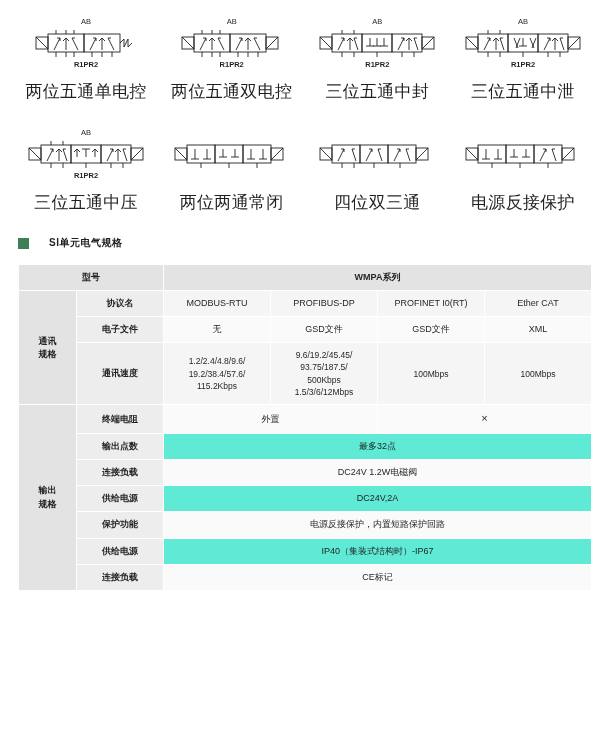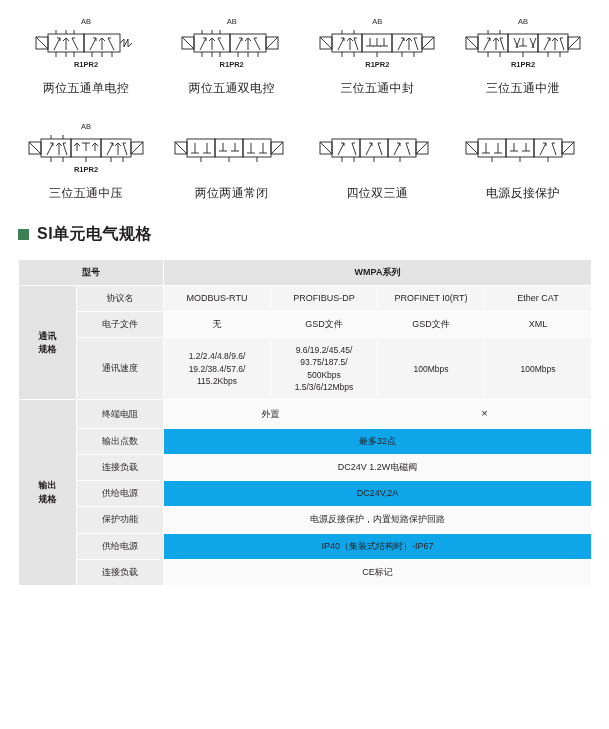--- a/index.html
+++ b/index.html
@@ -33,21 +33,21 @@
     align-items: center;
   }
   .sym-art {
     height: 66px;
     display: flex;
     flex-direction: column;
     align-items: center;
     justify-content: center;
   }
   .sym-caption {
-    font-size: 12px;
+    font-size: 17px;
     color: #231f20;
     margin-top: 4px;
     letter-spacing: 0.3px;
     white-space: nowrap;
   }
   .sym-top-label, .sym-bot-label {
     font-size: 7.5px;
     color: #231f20;
     line-height: 1;
   }
@@ -61,24 +61,25 @@
     align-items: center;
     margin: 22px 0 14px 18px;
   }
   .section-marker {
     width: 11px; height: 11px;
     background: #3f7f58;
     margin-right: 8px;
     flex: 0 0 auto;
   }
   .section-title {
-    font-size: 16px;
+    font-size: 10px;
     font-weight: bold;
     letter-spacing: 0.5px;
     color: #231f20;
+    margin-left: 12px;
   }
 
   
   .spec-wrap {
     margin: 5px 18px;
   }
   table.spec {
     width: 573px;
     border-collapse: collapse;
     font-size: 9px;
@@ -87,24 +88,24 @@
   }
   table.spec td {
     border: 1px solid #ffffff;
     text-align: center;
     vertical-align: middle;
     padding: 6px 4px;
     line-height: 1.45;
   }
   .c-head      { background: #e3e3e3; font-weight: bold; }
   .c-grouphead { background: #e3e3e3; font-weight: bold; }
-  .c-label     { background: #ededed; font-weight: normal; }
+  .c-label     { background: #ededed; font-weight: bold; }
   .c-val-a     { background: #f5f5f5; }
   .c-val-b     { background: #fafafa; }
-  .c-val-c     { background: #0ea5e9; }
+  .c-val-c     { background: #5eead4; }
   .speed-cell  { text-align: center; font-size: 8.5px; line-height: 1.5; }
   .multiline   { white-space: pre-line; }
   .x-mark      { font-size: 11px; }
 </style>
 </head>
 <body>
 
 <div class="page">
 
   <div class="symbols">

